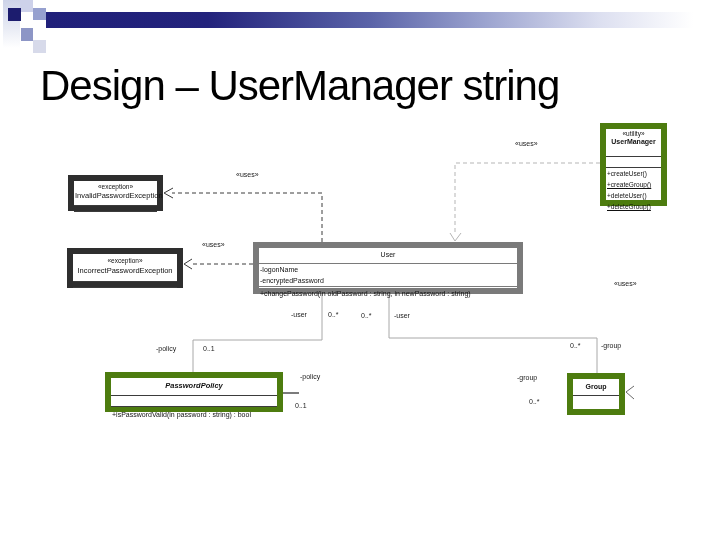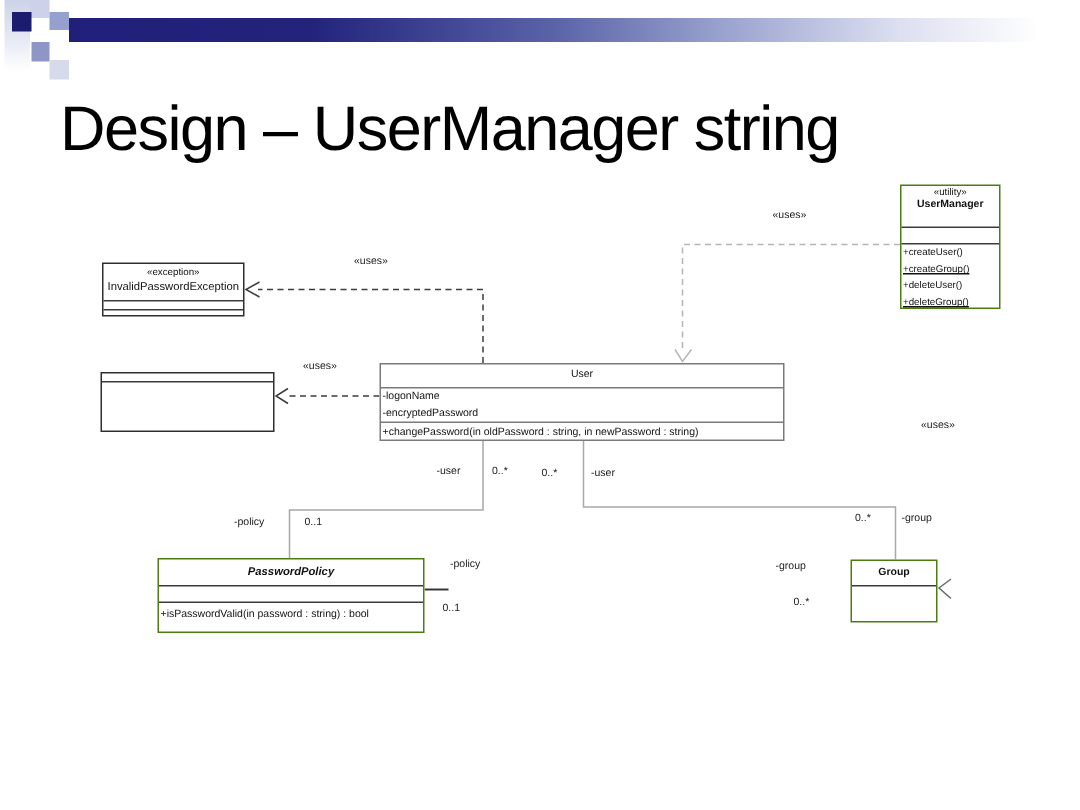--- a/index.html
+++ b/index.html
@@ -17,21 +17,21 @@
   .sq-slate2{left:21px;top:28px;width:12px;height:13px;background:#8d96c6;}
   .sq-pale{left:33px;top:40px;width:13px;height:13px;background:#d7daea;}
   .bar{left:46px;top:12px;width:674px;height:16px;
     background:linear-gradient(90deg,#20207a 0%,#23237c 24%,#5a63a8 48%,#9ba3cf 65%,#dcdff0 82%,#ffffff 96%);}
   
   .title{
     position:absolute;left:40px;top:62px;font-size:42px;color:#000;
     letter-spacing:-1px;white-space:nowrap;
   }
   
-  .uml{position:absolute;background:#fff;border:1px solid #4d7c0f;box-sizing:border-box;font-size:7px;color:#111;}
+  .uml{position:absolute;background:#fff;border:6px solid #4d7c0f;box-sizing:border-box;font-size:7px;color:#111;}
   .uml .hd{text-align:center;border-bottom:1px solid #3b3b3b;padding:1px 1px;line-height:8px;}
   .uml .hd .st{display:block;font-size:6.5px;}
   .uml .hd .nm{display:block;}
   .uml .sec{border-bottom:1px solid #3b3b3b;box-sizing:border-box;}
   .uml .sec:last-child{border-bottom:none;}
   .uml .row{padding:0 1px;white-space:nowrap;overflow:hidden;}
   .b{font-weight:bold;} .bi{font-weight:bold;font-style:italic;}
   .u{text-decoration:underline;}
   
   .bx-um{left:600px;top:123px;width:67px;height:83px;}
@@ -47,21 +47,21 @@
   .bx-inc .empty{height:6px;}
   .bx-inv .nm,.bx-inc .nm{font-size:7.5px;}
   
   .bx-user{left:253px;top:242px;width:270px;height:52px;border-color:#7a7a7a;}
   .bx-user .hd{height:13px;line-height:12px;border-color:#7a7a7a;}
   .bx-user .sec{border-color:#7a7a7a;}
   .bx-user .attrs{height:23px;}
   .bx-user .attrs .row{line-height:11px;}
   .bx-user .ops .row{line-height:13px;}
   
-  .bx-pp{left:105px;top:372px;width:178px;height:50px;}
+  .bx-pp{left:105px;top:372px;width:178px;height:40px;}
   .bx-pp .hd{height:15px;line-height:14px;font-size:7.5px;}
   .bx-pp .empty{height:11px;}
   .bx-pp .ops .row{line-height:15px;}
   
   .bx-grp{left:567px;top:373px;width:58px;height:42px;}
   .bx-grp .hd{height:14px;line-height:13px;}
   
   .lbl{position:absolute;font-size:7px;color:#1a1a1a;white-space:nowrap;line-height:8px;}
   
   svg.wires{position:absolute;left:0;top:0;pointer-events:none;}
@@ -123,20 +123,24 @@
 <div class="uml bx-inv">
   <div class="hd">
     <span class="st">«exception»</span>
     <span class="nm">InvalidPasswordException</span>
   </div>
   <div class="sec empty"></div>
   <div class="sec empty"></div>
 </div>
 
 <div class="uml bx-inc">
+  <div class="hd">
+    <span class="st">«exception»</span>
+    <span class="nm">IncorrectPasswordException</span>
+  </div>
   <div class="sec empty"></div>
   <div class="sec empty"></div>
 </div>
 
 <div class="uml bx-user">
   <div class="hd">
     <span class="nm">User</span>
   </div>
   <div class="sec attrs">
     <div class="row">-logonName</div>

